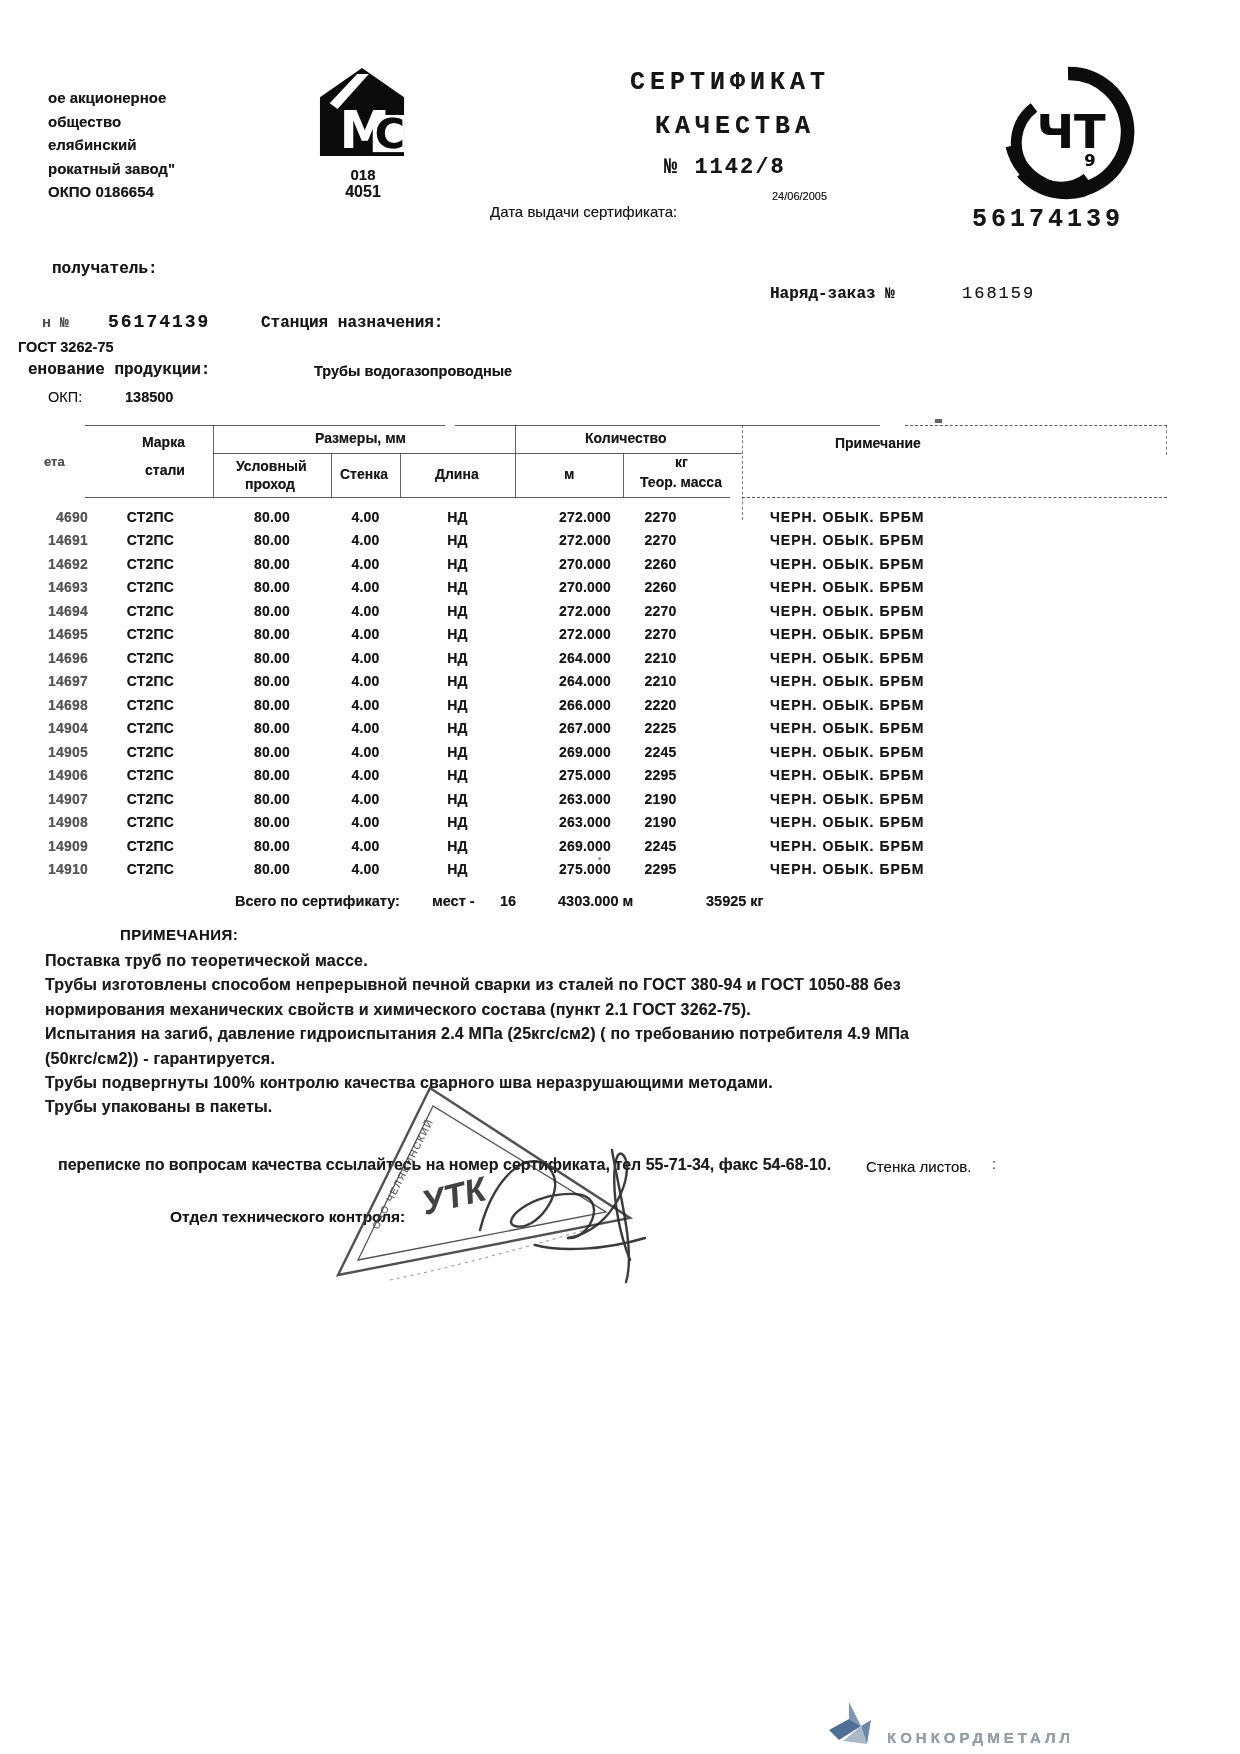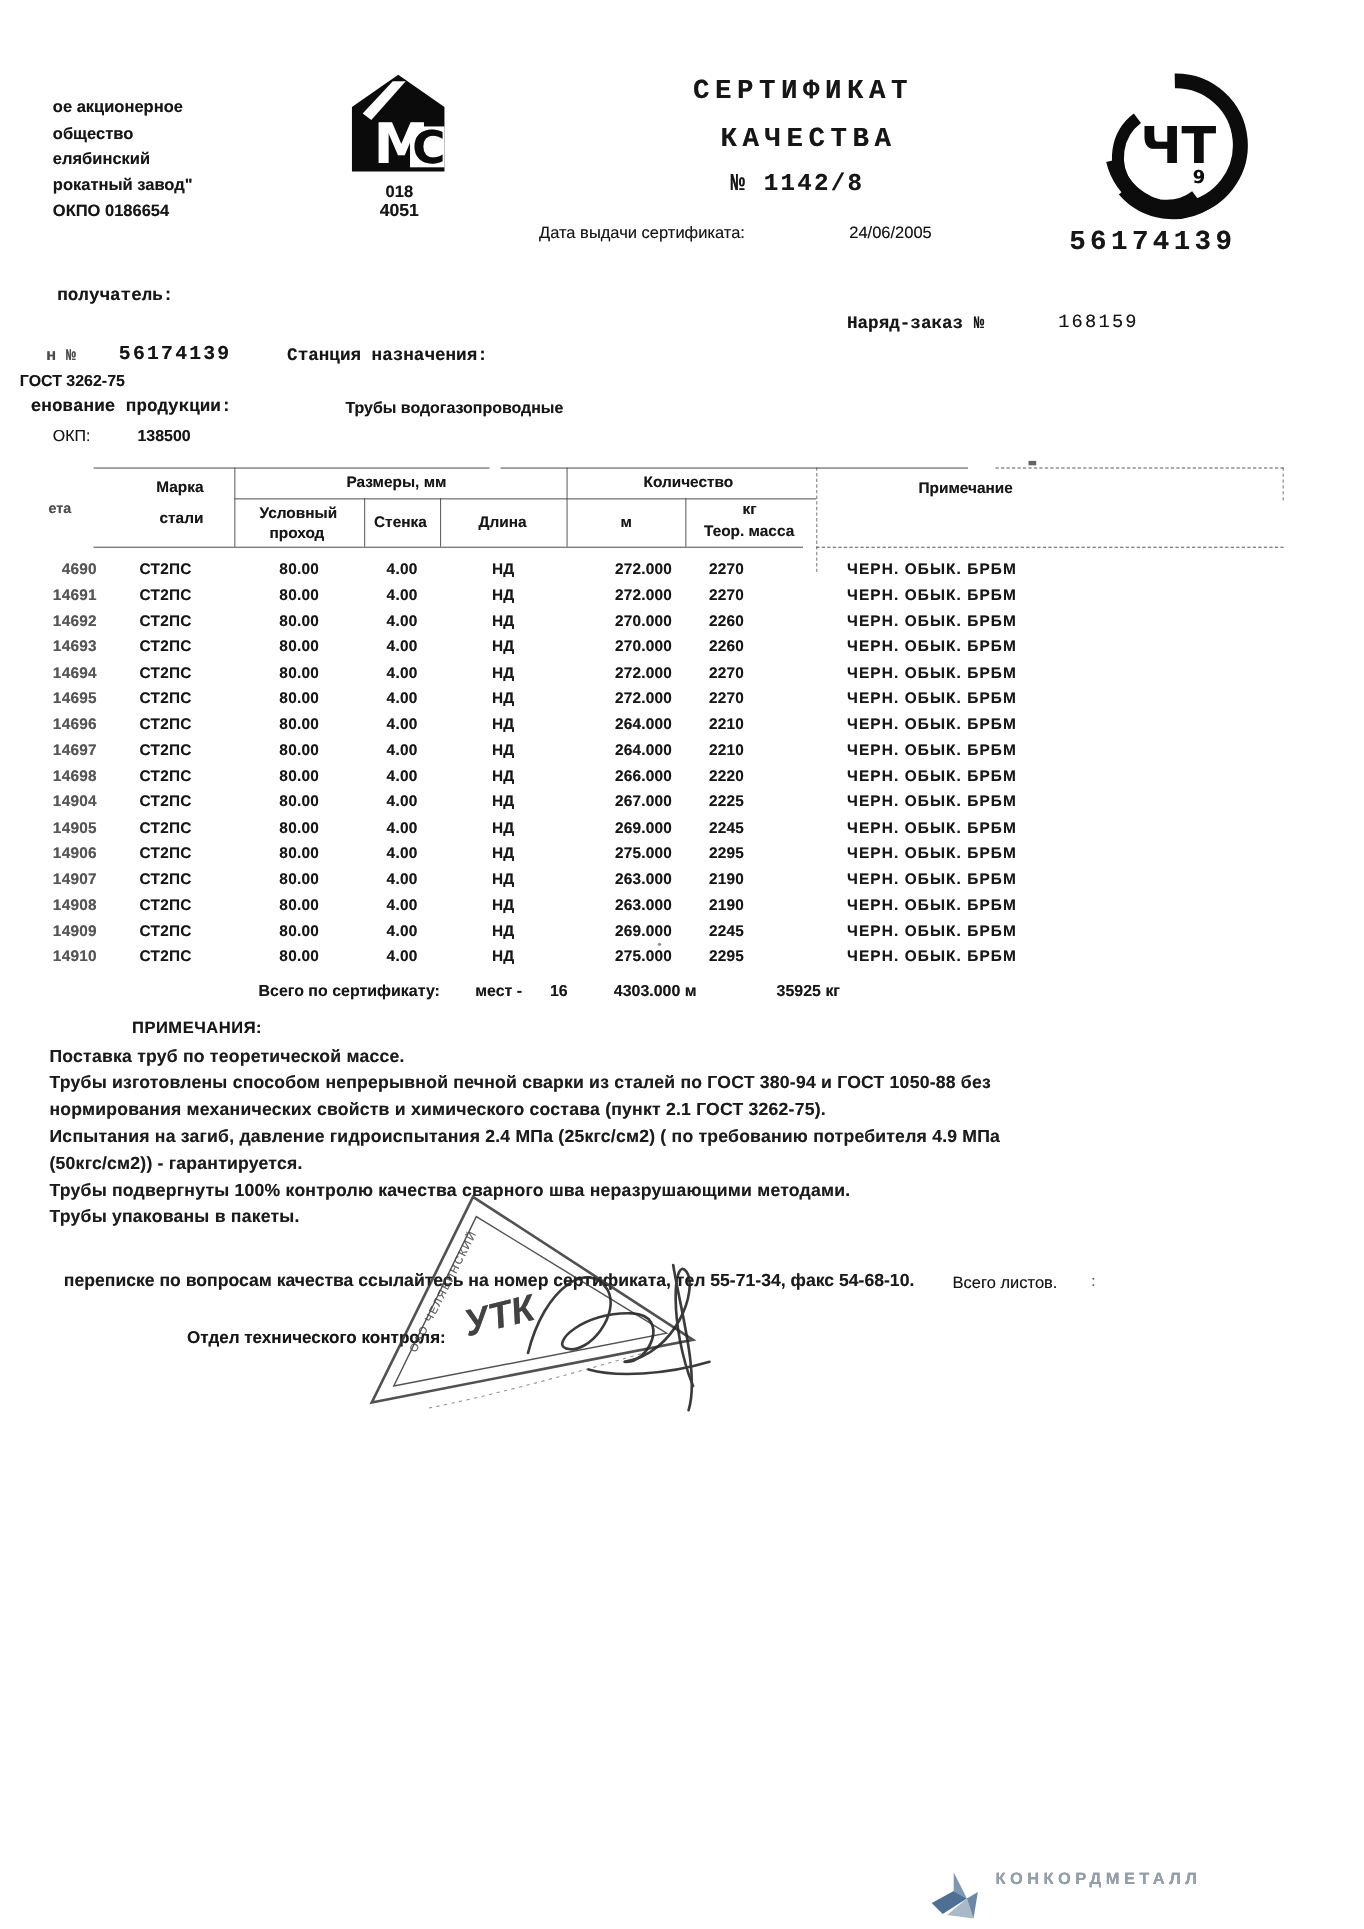--- a/index.html
+++ b/index.html
@@ -84,21 +84,21 @@
     </svg>
     <div style="text-align:center;font-weight:700;font-size:15px;margin-top:6px;">018</div>
     <div style="text-align:center;font-weight:700;font-size:16px;">4051</div>
   </div>
 
   <div class="abs title-line" style="left:630px;top:68px;">СЕРТИФИКАТ</div>
   <div class="abs title-line" style="left:655px;top:112px;">КАЧЕСТВА</div>
   <div class="abs title-num" style="left:664px;top:155px;">№ 1142/8</div>
 
   <div class="abs" style="left:490px;top:203px;font-size:15px;">Дата выдачи сертификата:</div>
-  <div class="abs" style="left:772px;top:203px;font-size:15px;">24/06/2005</div>
+  <div class="abs" style="left:772px;top:190px;font-size:11px;">24/06/2005</div>
 
   <div class="abs" style="left:1000px;top:64px;">
     <svg width="136" height="136" viewBox="0 0 100 100">
       <path d="M 50 7 A 43 43 0 1 1 9 60" fill="none" stroke="#0c0c0c" stroke-width="10"></path>
       <path d="M 16 80 A 43 43 0 0 0 72 88" fill="none" stroke="#0c0c0c" stroke-width="9"></path>
       <path d="M 25 32 A 31 31 0 0 0 64 84" fill="none" stroke="#0c0c0c" stroke-width="8"></path>
       <text x="27" y="62" font-family="DejaVu Sans, sans-serif" font-size="34" font-weight="bold" fill="#0c0c0c">ЧТ</text>
       <text x="62" y="75" font-family="DejaVu Sans, sans-serif" font-size="12" font-weight="bold" fill="#0c0c0c">9</text>
     </svg>
   </div>
@@ -352,21 +352,21 @@
       <div class="notes-line">Испытания на загиб,  давление гидроиспытания 2.4 МПа (25кгс/см2) ( по требованию потребителя 4.9 МПа</div>
 
       <div class="notes-line">(50кгс/см2)) - гарантируется.</div>
 
       <div class="notes-line">Трубы подвергнуты 100% контролю качества сварного шва неразрушающими методами.</div>
 
       <div class="notes-line">Трубы упакованы в пакеты.</div>
     </div>
 
   <div class="abs footer-line" style="left:58px;top:1156px;">переписке по вопросам качества ссылайтесь на номер сертификата, тел 55-71-34, факс 54-68-10.</div>
-  <div class="abs" style="left:866px;top:1158px;font-size:15px;">Всего листов.</div>
+  <div class="abs" style="left:866px;top:1158px;font-size:15px;">Стенка листов.</div>
   <div class="abs" style="left:992px;top:1156px;font-size:14px;color:#555;">:</div>
 
   <div class="abs b" style="left:170px;top:1208px;font-size:15.5px;">Отдел технического контроля:</div>
 
   <div class="abs" style="left:330px;top:1080px;">
     <svg width="360" height="240" viewBox="0 0 360 240">
       <g stroke="#3a3a3a" fill="none" opacity="0.88">
         <path d="M100,8 L8,195 L300,138 Z" stroke-width="2.4"></path>
         <path d="M103,26 L28,180 L276,132 Z" stroke-width="1.3"></path>
       </g>
@@ -382,21 +382,21 @@
         <path d="M128,128 C175,120 195,62 184,46 C172,30 168,95 190,150"></path>
         <path d="M172,40 C178,78 196,140 186,172"></path>
         <path d="M95,135 C120,142 165,140 205,128"></path>
       </g>
     </svg>
   </div>
 
   <div class="abs" style="left:935px;top:419px;width:7px;height:4px;background:#222;opacity:.7;"></div>
   <div class="abs" style="left:598px;top:857px;width:3px;height:3px;background:#444;border-radius:50%;opacity:.6;"></div>
 
-  <div class="abs" style="left:845px;top:1700px;display:flex;align-items:flex-start;gap:14px;">
+  <div class="abs" style="left:827px;top:1700px;display:flex;align-items:flex-end;gap:14px;">
     <svg width="46" height="46" viewBox="0 0 46 46">
       <polygon points="22,2 34,26 22,19" fill="#7e98b4"></polygon>
       <polygon points="2,30 22,19 34,26 12,40" fill="#4f6f94"></polygon>
       <polygon points="16,41 34,26 40,44" fill="#a9b9c8"></polygon>
       <polygon points="34,26 44,20 40,44" fill="#6d88a6"></polygon>
     </svg>
     <span class="wm-text">КОНКОРДМЕТАЛЛ</span>
   </div>
 
 </div>

